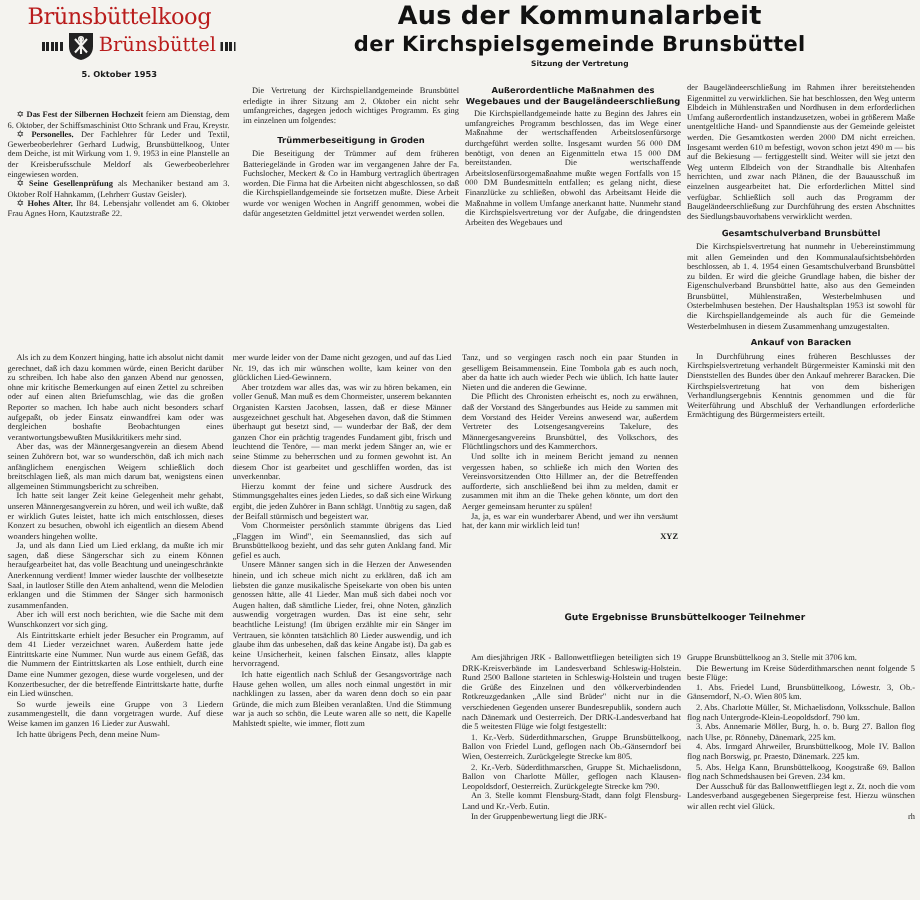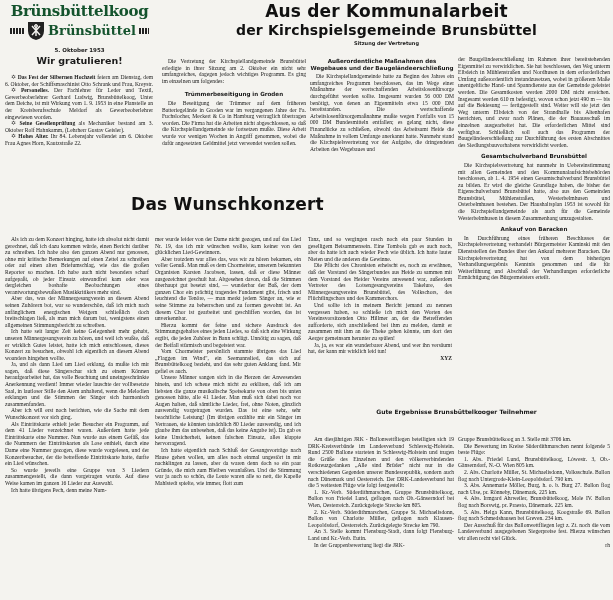--- a/index.html
+++ b/index.html
@@ -2,41 +2,40 @@
 <html><head>
 <meta charset="utf-8">
 <style>
   html,body{margin:0;padding:0;}
   body{width:613px;height:600px;overflow:hidden;background:#f4f3ef;color:#1a1a1a;font-family:"Liberation Serif",serif;position:relative;}
   .abs{position:absolute;}
   .col{font-size:5.6px;line-height:6.6px;text-align:justify;overflow:hidden;}
   .col p{margin:0;text-indent:6px;}
   .sub{font-family:"DejaVu Sans",sans-serif;font-weight:bold;font-size:5.6px;text-align:center;margin:3px 0 2px 0;}
   .h1{font-family:"DejaVu Sans",sans-serif;font-weight:bold;text-align:center;color:#111;letter-spacing:0.2px;}
-  .logo{font-family:"DejaVu Serif",serif;font-weight:bold;color:#14532d;}
+  .logo{font-family:"DejaVu Serif",serif;font-weight:normal;color:#b91c1c;}
   .star{font-size:6px;}
   b{font-weight:bold;}
 </style>
 </head>
 <body>
 
 <div class="abs" style="left:2px;top:2px;width:155px;height:60px;text-align:center;">
   <div class="logo" style="font-size:15px;line-height:18px;letter-spacing:-0.3px;">Brünsbüttelkoog</div>
-  <div style="display:flex;align-items:center;justify-content:center;gap:3px;margin-top:1px;">
+  <div style="display:flex;align-items:center;justify-content:flex-end;gap:3px;margin-top:1px;">
     <span style="display:inline-block;width:14px;height:6px;background:repeating-linear-gradient(90deg,#222 0 2px,#f4f3ef 2px 3px);"></span>
     <svg width="18" height="20" viewBox="0 0 18 20">
       <path d="M1 1 H17 V10 Q17 17 9 19 Q1 17 1 10 Z" fill="#222"></path>
       <path d="M5 5 L13 14 M13 5 L5 14 M9 4 V15" stroke="#f4f3ef" stroke-width="1.4"></path>
       <circle cx="9" cy="5" r="1.5" fill="none" stroke="#f4f3ef" stroke-width="1"></circle>
     </svg>
     <span class="logo" style="font-size:13px;line-height:16px;">Brünsbüttel</span>
     <span style="display:inline-block;width:10px;height:6px;background:repeating-linear-gradient(90deg,#222 0 2px,#f4f3ef 2px 3px);"></span>
   </div>
   <div style="font-family:'DejaVu Sans',sans-serif;font-weight:bold;font-size:5.5px;margin-top:6px;">5. Oktober 1953</div>
-  <div style="font-family:'DejaVu Sans',sans-serif;font-weight:bold;font-size:9.5px;margin-top:2px;">Wir gratulieren!</div>
 </div>
 
 <div class="abs col" style="left:5px;top:74px;width:148px;height:110px;">
   <p><span class="star">✡</span> <b>Das Fest der Silbernen Hochzeit</b><span> feiern am Dienstag, dem 6. Oktober, der Schiffsmaschinist Otto Schrank und Frau, Kreystr.</span></p>
   <p><span class="star">✡</span> <b>Personelles.</b><span> Der Fachlehrer für Leder und Textil, Gewerbeoberlehrer Gerhard Ludwig, Brunsbüttelkoog, Unter dem Deiche, ist mit Wirkung vom 1. 9. 1953 in eine Planstelle an der Kreisberufsschule Meldorf als Gewerbeoberlehrer eingewiesen worden.</span></p>
   <p><span class="star">✡</span> <b>Seine Gesellenprüfung</b><span> als Mechaniker bestand am 3. Oktober Rolf Hahnkamm, (Lehrherr Gustav Geisler).</span></p>
   <p><span class="star">✡</span> <b>Hohes Alter.</b><span> Ihr 84. Lebensjahr vollendet am 6. Oktober Frau Agnes Horn, Kautzstraße 22.</span></p>
 </div>
 
 <div class="abs" style="left:160px;top:2px;width:453px;">
@@ -56,21 +55,20 @@
 </div>
 <div class="abs col" style="left:458px;top:56px;width:152px;height:328px;">
   <p style="text-indent:0;">der Baugeländeerschließung im Rahmen ihrer bereitstehenden Eigenmittel zu verwirklichen. Sie hat beschlossen, den Weg unterm Elbdeich in Mühlenstraßen und Nordhusen in dem erforderlichen Umfang außerordentlich instandzusetzen, wobei in größerem Maße unentgeltliche Hand- und Spanndienste aus der Gemeinde geleistet werden. Die Gesamtkosten werden 2000 DM nicht erreichen. Insgesamt werden 610 m befestigt, wovon schon jetzt 490 m — bis auf die Bekiesung — fertiggestellt sind. Weiter will sie jetzt den Weg unterm Elbdeich von der Strandhalle bis Altenhafen herrichten, und zwar nach Plänen, die der Bauausschuß im einzelnen ausgearbeitet hat. Die erforderlichen Mittel sind verfügbar. Schließlich soll auch das Programm der Baugeländeerschließung zur Durchführung des ersten Abschnittes des Siedlungsbauvorhabens verwirklicht werden.</p>
   <div class="sub" style="margin-top:5px;">Gesamtschulverband Brunsbüttel</div>
   <p>Die Kirchspielsvertretung hat nunmehr in Uebereinstimmung mit allen Gemeinden und den Kommunalaufsichtsbehörden beschlossen, ab 1. 4. 1954 einen Gesamtschulverband Brunsbüttel zu bilden. Er wird die gleiche Grundlage haben, die bisher der Eigenschulverband Brunsbüttel hatte, also aus den Gemeinden Brunsbüttel, Mühlenstraßen, Westerbelmhusen und Osterbelmhusen bestehen. Der Haushaltsplan 1953 ist sowohl für die Kirchspiellandgemeinde als auch für die Gemeinde Westerbelmhusen in diesem Zusammenhang umzugestalten.</p>
   <div class="sub" style="margin-top:5px;">Ankauf von Baracken</div>
   <p>In Durchführung eines früheren Beschlusses der Kirchspielsvertretung verhandelt Bürgermeister Kaminski mit den Dienststellen des Bundes über den Ankauf mehrerer Baracken. Die Kirchspielsvertretung hat von dem bisherigen Verhandlungsergebnis Kenntnis genommen und die für Weiterführung und Abschluß der Verhandlungen erforderliche Ermächtigung des Bürgermeisters erteilt.</p>
 </div>
 
 <div class="abs" style="left:0;top:195px;width:455px;">
-  <div class="h1" style="font-size:17px;line-height:19px;">Das Wunschkonzert</div>
 </div>
 
 <div class="abs col" style="left:5px;top:236px;width:144px;height:362px;">
   <p>Als ich zu dem Konzert hinging, hatte ich absolut nicht damit gerechnet, daß ich dazu kommen würde, einen Bericht darüber zu schreiben. Ich habe also den ganzen Abend nur genossen, ohne mir kritische Bemerkungen auf einen Zettel zu schreiben oder auf einen alten Briefumschlag, wie das die großen Reporter so machen. Ich habe auch nicht besonders scharf aufgepaßt, ob jeder Einsatz einwandfrei kam oder was dergleichen boshafte Beobachtungen eines verantwortungsbewußten Musikkritikers mehr sind.</p>
   <p>Aber das, was der Männergesangverein an diesem Abend seinen Zuhörern bot, war so wunderschön, daß ich mich nach anfänglichem energischen Weigern schließlich doch breitschlagen ließ, als man mich darum bat, wenigstens einen allgemeinen Stimmungsbericht zu schreiben.</p>
   <p>Ich hatte seit langer Zeit keine Gelegenheit mehr gehabt, unseren Männergesangverein zu hören, und weil ich wußte, daß er wirklich Gutes leistet, hatte ich mich entschlossen, dieses Konzert zu besuchen, obwohl ich eigentlich an diesem Abend woanders hingehen wollte.</p>
   <p>Ja, und als dann Lied um Lied erklang, da mußte ich mir sagen, daß diese Sängerschar sich zu einem Können heraufgearbeitet hat, das volle Beachtung und uneingeschränkte Anerkennung verdient! Immer wieder lauschte der vollbesetzte Saal, in lautloser Stille den Atem anhaltend, wenn die Melodien erklangen und die Stimmen der Sänger sich harmonisch zusammenfanden.</p>
   <p>Aber ich will erst noch berichten, wie die Sache mit dem Wunschkonzert vor sich ging.</p>
   <p>Als Eintrittskarte erhielt jeder Besucher ein Programm, auf dem 41 Lieder verzeichnet waren. Außerdem hatte jede Eintrittskarte eine Nummer. Nun wurde aus einem Gefäß, das die Nummern der Eintrittskarten als Lose enthielt, durch eine Dame eine Nummer gezogen, diese wurde vorgelesen, und der Konzertbesucher, der die betreffende Eintrittskarte hatte, durfte ein Lied wünschen.</p>
   <p>So wurde jeweils eine Gruppe von 3 Liedern zusammengestellt, die dann vorgetragen wurde. Auf diese Weise kamen im ganzen 16 Lieder zur Auswahl.</p>

